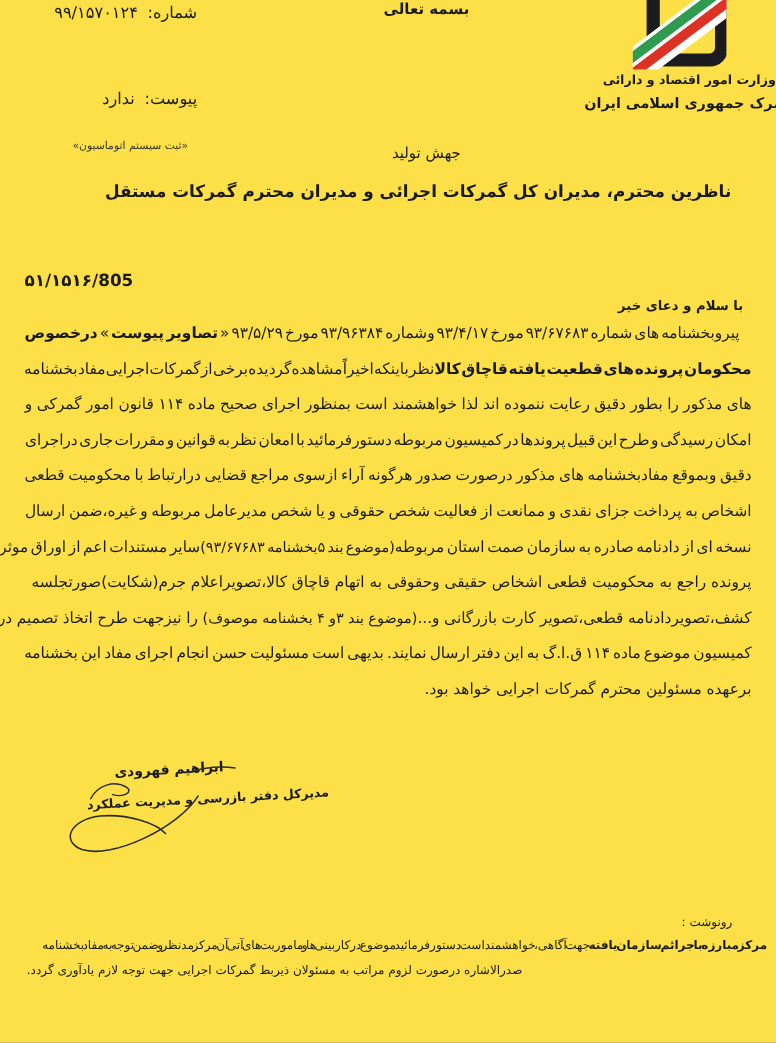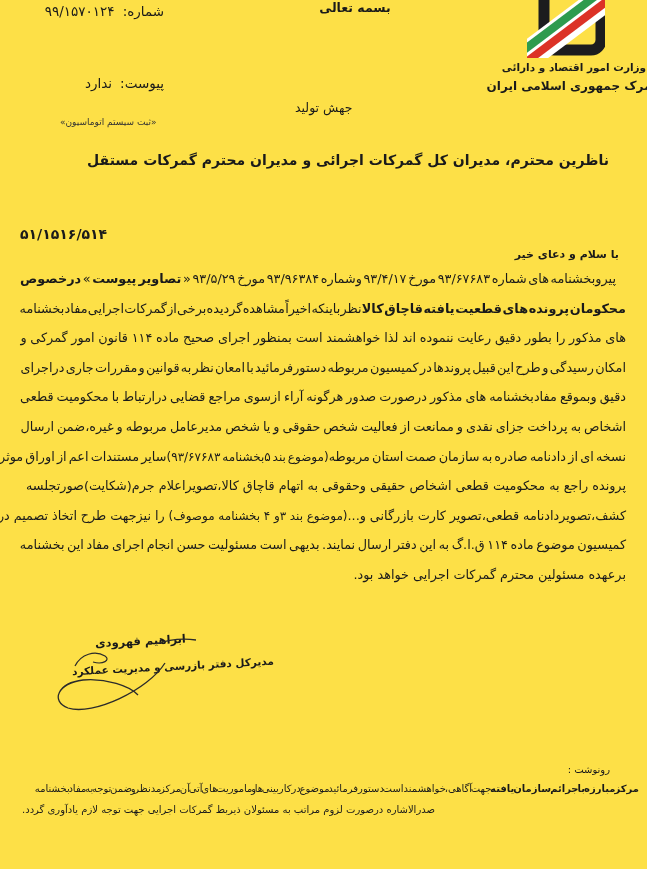--- a/index.html
+++ b/index.html
@@ -7,21 +7,21 @@
         font-family:"DejaVu Sans",sans-serif;color:#1a1a1a;direction:rtl;}
   .b{font-weight:700;}
   .sm{font-size:12px;}
   
   .meta-row{position:absolute;left:14px;width:150px;font-size:13.5px;text-align:right;direction:rtl;white-space:nowrap;}
   .meta-val{margin-right:8px;}
   #m1{top:3px}#m2{top:39px}#m3{top:75px}
   .note{position:absolute;left:60px;top:117px;font-size:9px;color:#333;}
   
   .besmele{position:absolute;left:295px;top:0;width:120px;text-align:center;font-weight:700;font-size:12.5px;}
-  .slogan{position:absolute;left:295px;top:100px;width:120px;text-align:left;font-size:12.5px;}
+  .slogan{position:absolute;left:295px;top:120px;width:120px;text-align:center;font-size:12.5px;}
   
   .logo{position:absolute;right:42px;top:0;width:78px;height:58px;}
   .ministry{position:absolute;right:-12px;top:61px;width:170px;text-align:center;font-weight:700;font-size:10.5px;white-space:nowrap;}
   .orgname{position:absolute;right:-12px;top:79px;width:170px;text-align:center;font-weight:700;font-size:12px;white-space:nowrap;}
   
   .recipient{position:absolute;left:110px;right:38px;top:152px;text-align:center;font-weight:700;font-size:14px;white-space:nowrap;}
   .refnum{position:absolute;left:20px;top:226px;font-weight:700;font-size:14px;}
   .salutation{position:absolute;right:28px;top:248px;font-weight:700;font-size:11px;}
   
   .body-text{position:absolute;left:20px;right:21px;top:264px;}
@@ -58,21 +58,21 @@
       <rect x="-22" y="13" width="122" height="28" fill="#ffffff"></rect>
       <rect x="-22" y="16" width="122" height="8" fill="#2e9b4e"></rect>
       <rect x="-22" y="27" width="122" height="8" fill="#dc3226"></rect>
     </g>
   </svg>
   <div class="ministry">وزارت امور اقتصاد و دارائی</div>
   <div class="orgname">گمرک جمهوری اسلامی ایران</div>
 
   <div class="recipient">ناظرین محترم، مدیران کل گمرکات اجرائی و مدیران محترم گمرکات مستقل</div>
 
-  <div class="refnum">۵۱/۱۵۱۶/۵۱۴</div>
+  <div class="refnum">۵۱/۱۵۱۶/805</div>
   <div class="salutation">با سلام و دعای خیر</div>
 
   <div class="body-text">
     <div class="bline first fit" style="word-spacing: -2.42857px;"><span>پیروبخشنامه های شماره ۹۳/۶۷۶۸۳ مورخ ۹۳/۴/۱۷ وشماره ۹۳/۹۶۳۸۴ مورخ ۹۳/۵/۲۹ « </span><span class="b">تصاویر پیوست</span><span> » </span><span class="b">درخصوص</span></div>
     <div class="bline fit" style="word-spacing: -3.82353px;"><span class="b">محکومان پرونده های قطعیت یافته قاچاق کالا</span><span> نظر باینکه اخیراً مشاهده گردیده برخی از گمرکات اجرایی مفاد بخشنامه</span></div>
     <div class="bline fit" style="word-spacing: -0.315789px; text-align: right;"><span>های مذکور را بطور دقیق رعایت ننموده اند لذا خواهشمند است بمنظور اجرای صحیح ماده ۱۱۴ قانون امور گمرکی و</span></div>
     <div class="bline fit" style="word-spacing: -2.73684px;"><span>امکان رسیدگی و طرح این قبیل پروندها در کمیسیون مربوطه دستورفرمائید با امعان نظر به قوانین و مقررات جاری دراجرای</span></div>
     <div class="bline fit" style="word-spacing: -1px;"><span>دقیق وبموقع مفادبخشنامه های مذکور درصورت صدور هرگونه آراء ازسوی مراجع قضایی درارتباط با محکومیت قطعی</span></div>
     <div class="bline fit" style="word-spacing: -1.05556px;"><span>اشخاص به پرداخت جزای نقدی و ممانعت از فعالیت شخص حقوقی و یا شخص مدیرعامل مربوطه و غیره،ضمن ارسال</span></div>
     <div class="bline fit" style="word-spacing: -1.88235px;"><span>نسخه ای از دادنامه صادره به سازمان صمت استان مربوطه</span><span class="sm">(موضوع بند ۵بخشنامه ۹۳/۶۷۶۸۳)</span><span>سایر مستندات اعم از اوراق موثر</span></div>

